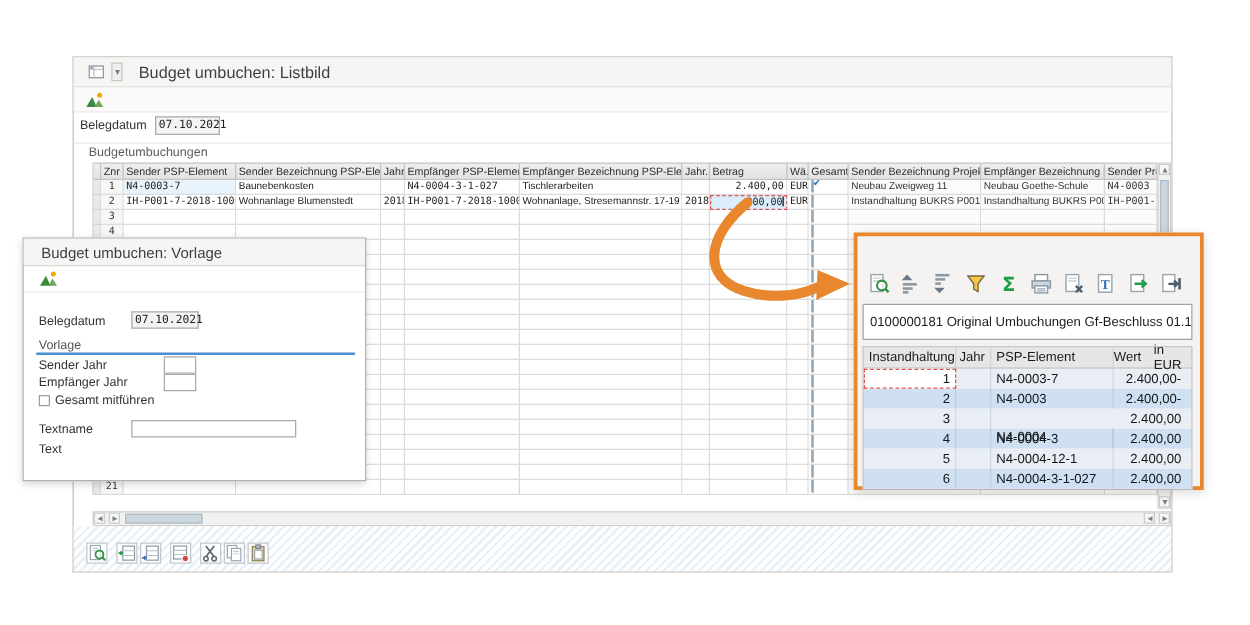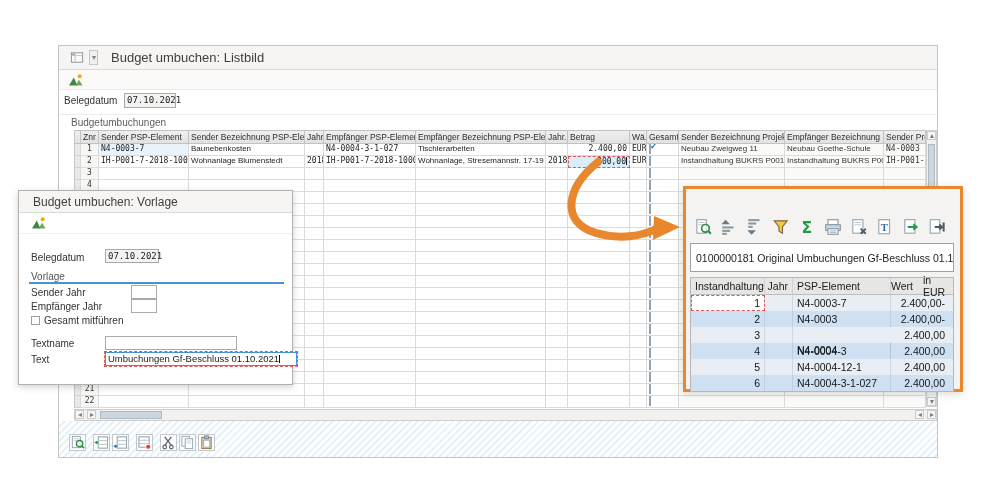--- a/index.html
+++ b/index.html
@@ -522,36 +522,20 @@
         <div class="td input mono" style="width: 92px;"></div>
         <div class="td input" style="width: 130px;"></div>
         <div class="td input mono" style="width: 22px;"></div>
         <div class="td input mono right" style="width: 62px;"></div>
         <div class="td input mono" style="width: 17px;"></div>
         <div class="td checkbox" style="width: 32px; display: block;"><span class="cb"></span></div>
         <div class="td display" style="width: 106px;"></div>
         <div class="td display" style="width: 99px;"></div>
         <div class="td display mono" style="width: 42px;"></div>
       </div>
-      <div class="trow">
-        <div class="td selcol" style="width: 6px;"></div>
-        <div class="td rowhead mono" style="width: 18px;">22</div>
-        <div class="td input mono" style="width: 90px;"></div>
-        <div class="td input" style="width: 116px;"></div>
-        <div class="td input mono" style="width: 19px;"></div>
-        <div class="td input mono" style="width: 92px;"></div>
-        <div class="td input" style="width: 130px;"></div>
-        <div class="td input mono" style="width: 22px;"></div>
-        <div class="td input mono right" style="width: 62px;"></div>
-        <div class="td input mono" style="width: 17px;"></div>
-        <div class="td checkbox" style="width: 32px; display: block;"><span class="cb"></span></div>
-        <div class="td display" style="width: 106px;"></div>
-        <div class="td display" style="width: 99px;"></div>
-        <div class="td display mono" style="width: 42px;"></div>
-      </div>
     </div>
 
   <div class="vscroll">
     <span class="sbtn" style="left:0;top:0">
         <span class="tri up"></span>
       </span>
     <div class="vthumb"></div>
     <span class="sbtn" style="left:0;bottom:0">
         <span class="tri down"></span>
       </span>
@@ -658,21 +642,20 @@
   <span class="e-label" style="top:110px">Empfänger Jahr</span>
   <span class="e-field" style="left:112px;top:108px;width:20px"></span>
 
   <span class="cb e-cb"></span>
   <span class="e-label" style="left:25px;top:124px">Gesamt mitführen</span>
 
   <span class="e-label" style="top:147px">Textname</span>
   <span class="e-field" style="left:86px;top:145px;width:126px"></span>
 
   <span class="e-label" style="top:163px">Text</span>
-  <span class="e-field focused" style="left:86px;top:161px;width:186px"><span>Umbuchungen Gf-Beschluss 01.10.2021</span><span class="caret"></span></span>
 </div>
 
 <div class="belegkette-panel">
   <div id="bk-toolbar" class="bk-toolbar">
       <span class="icon-btn">
         <svg viewBox="0 0 16 16" style="width: 100%; height: 100%; display: block;">
           <rect x="2.5" y="1.5" width="8.5" height="12" fill="#fff" stroke="#98a5af"></rect>
           <line x1="4" y1="4" x2="9.5" y2="4" stroke="#c3cdd5"></line>
           <line x1="4" y1="6" x2="9.5" y2="6" stroke="#c3cdd5"></line>
           <circle cx="10.2" cy="9.2" r="3.4" fill="rgba(255,255,255,.6)" stroke="#2f8f46" stroke-width="1.5"></circle>

